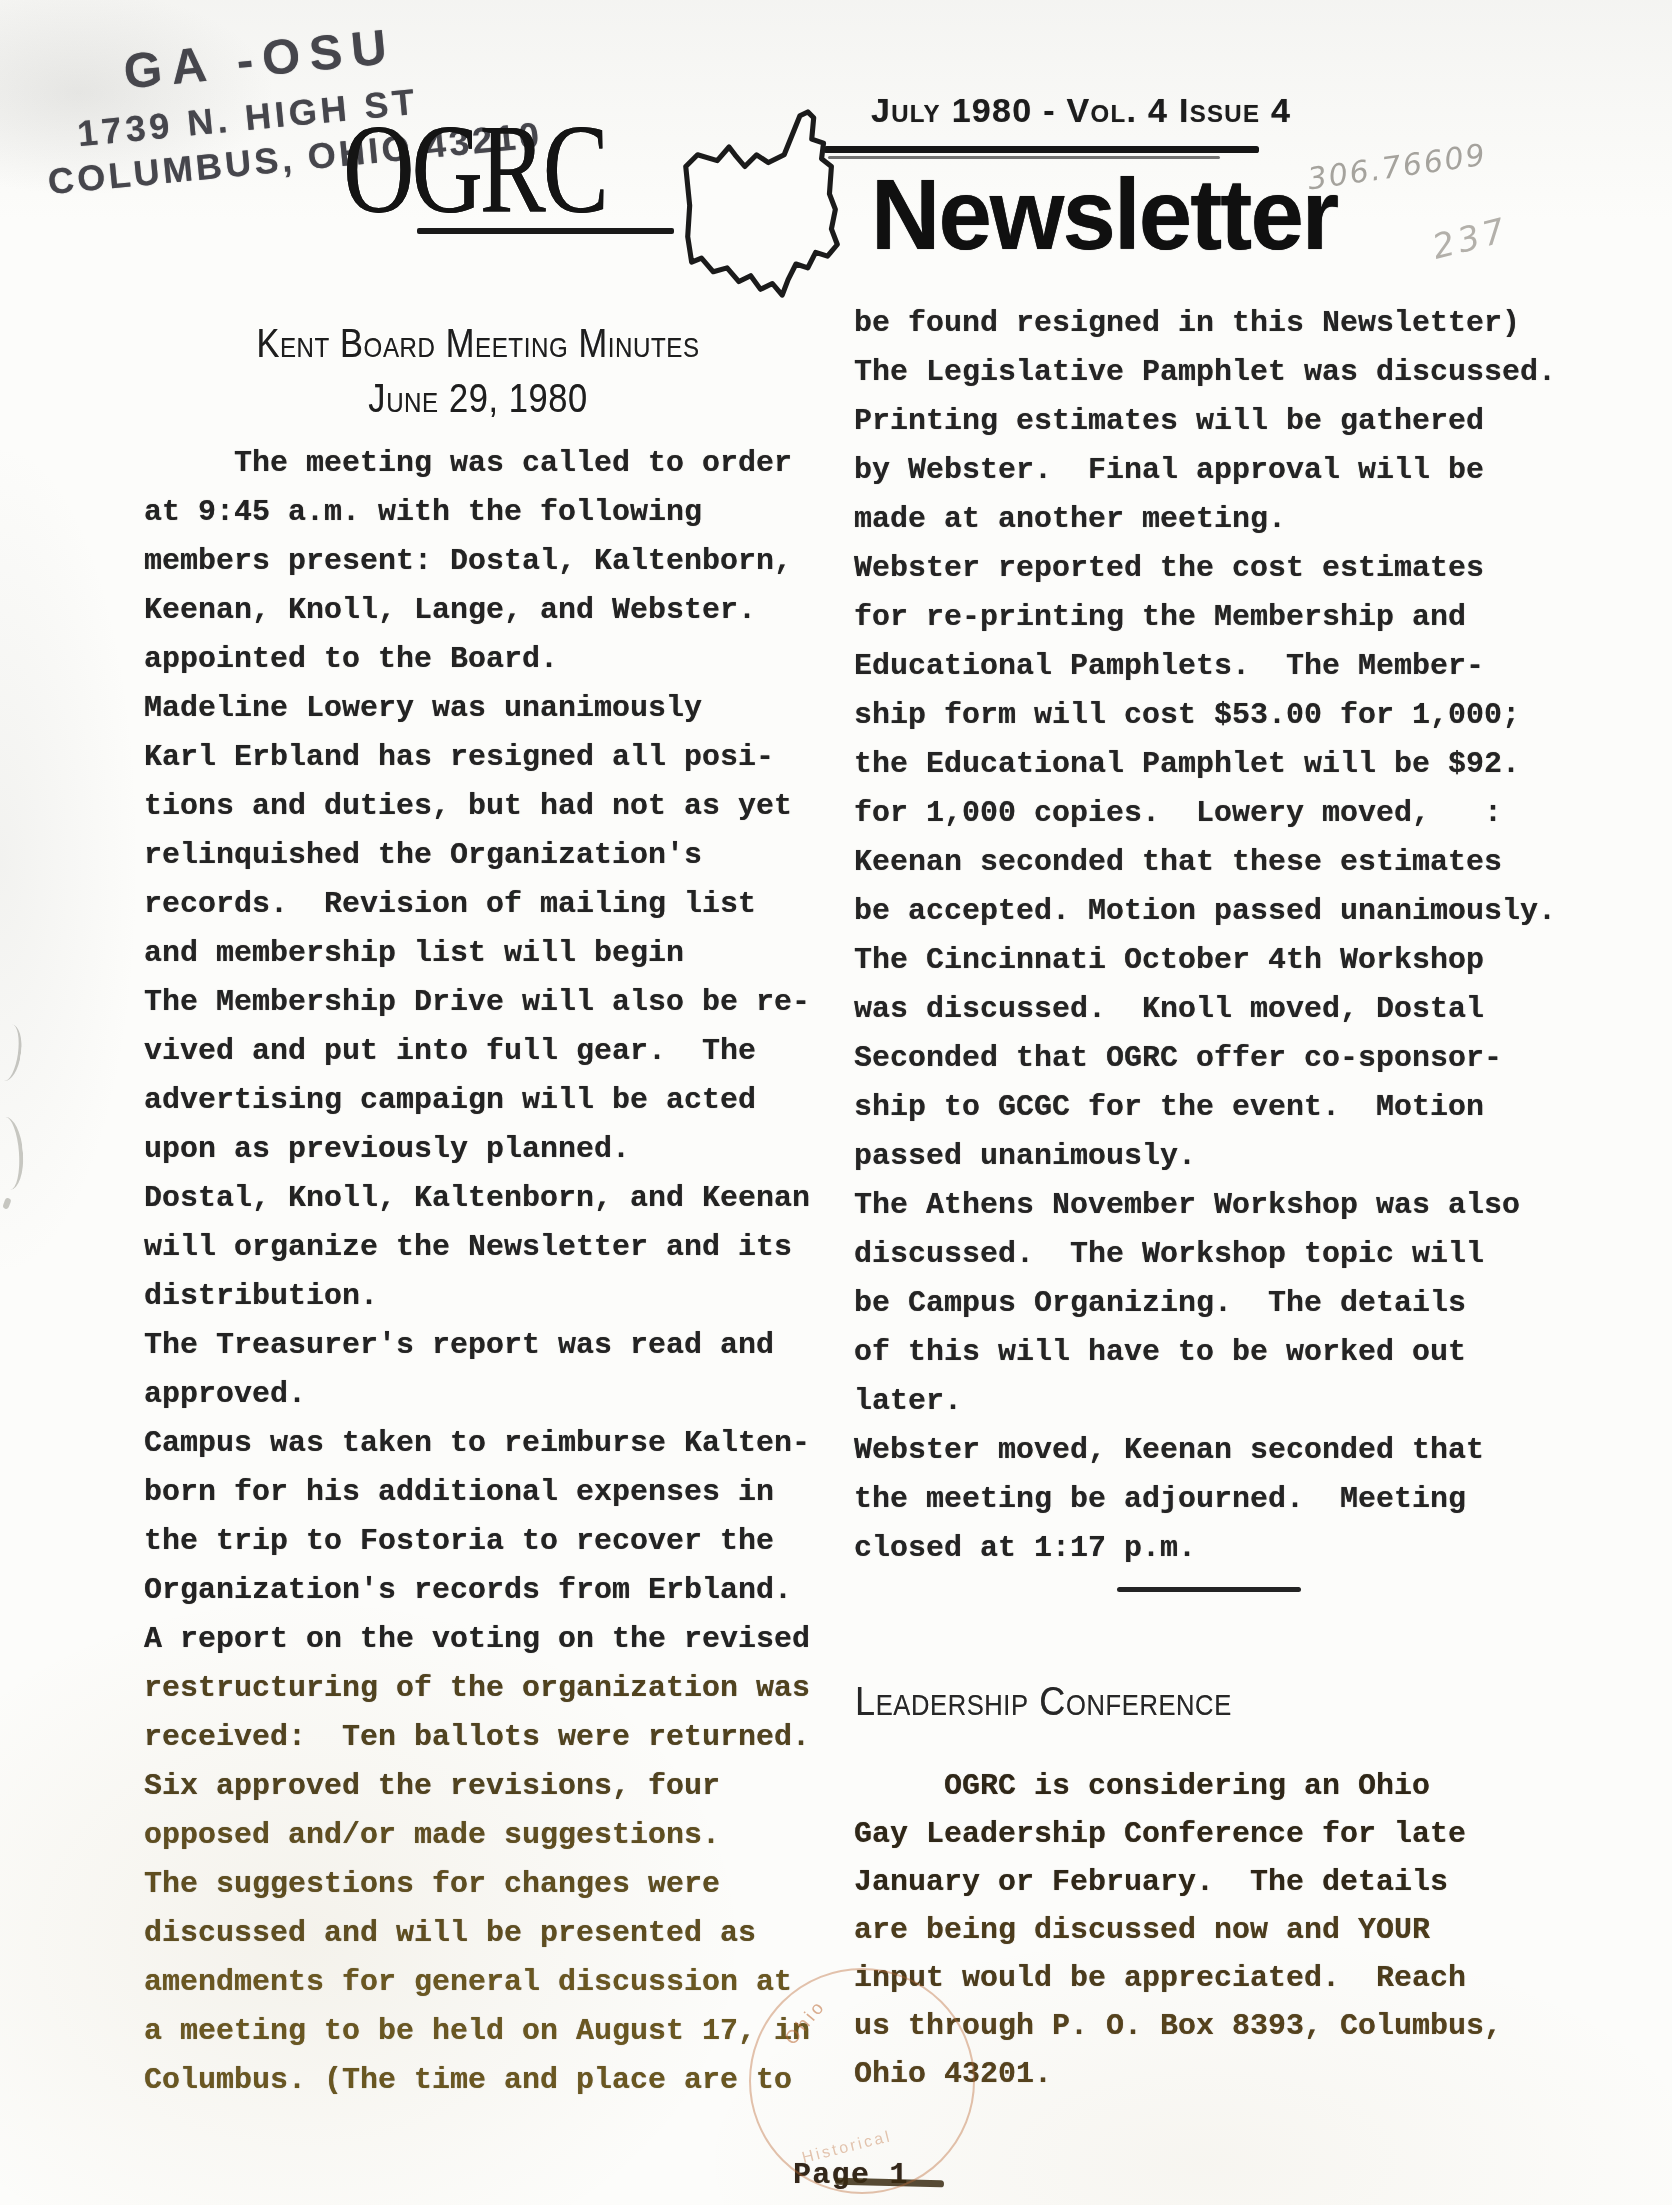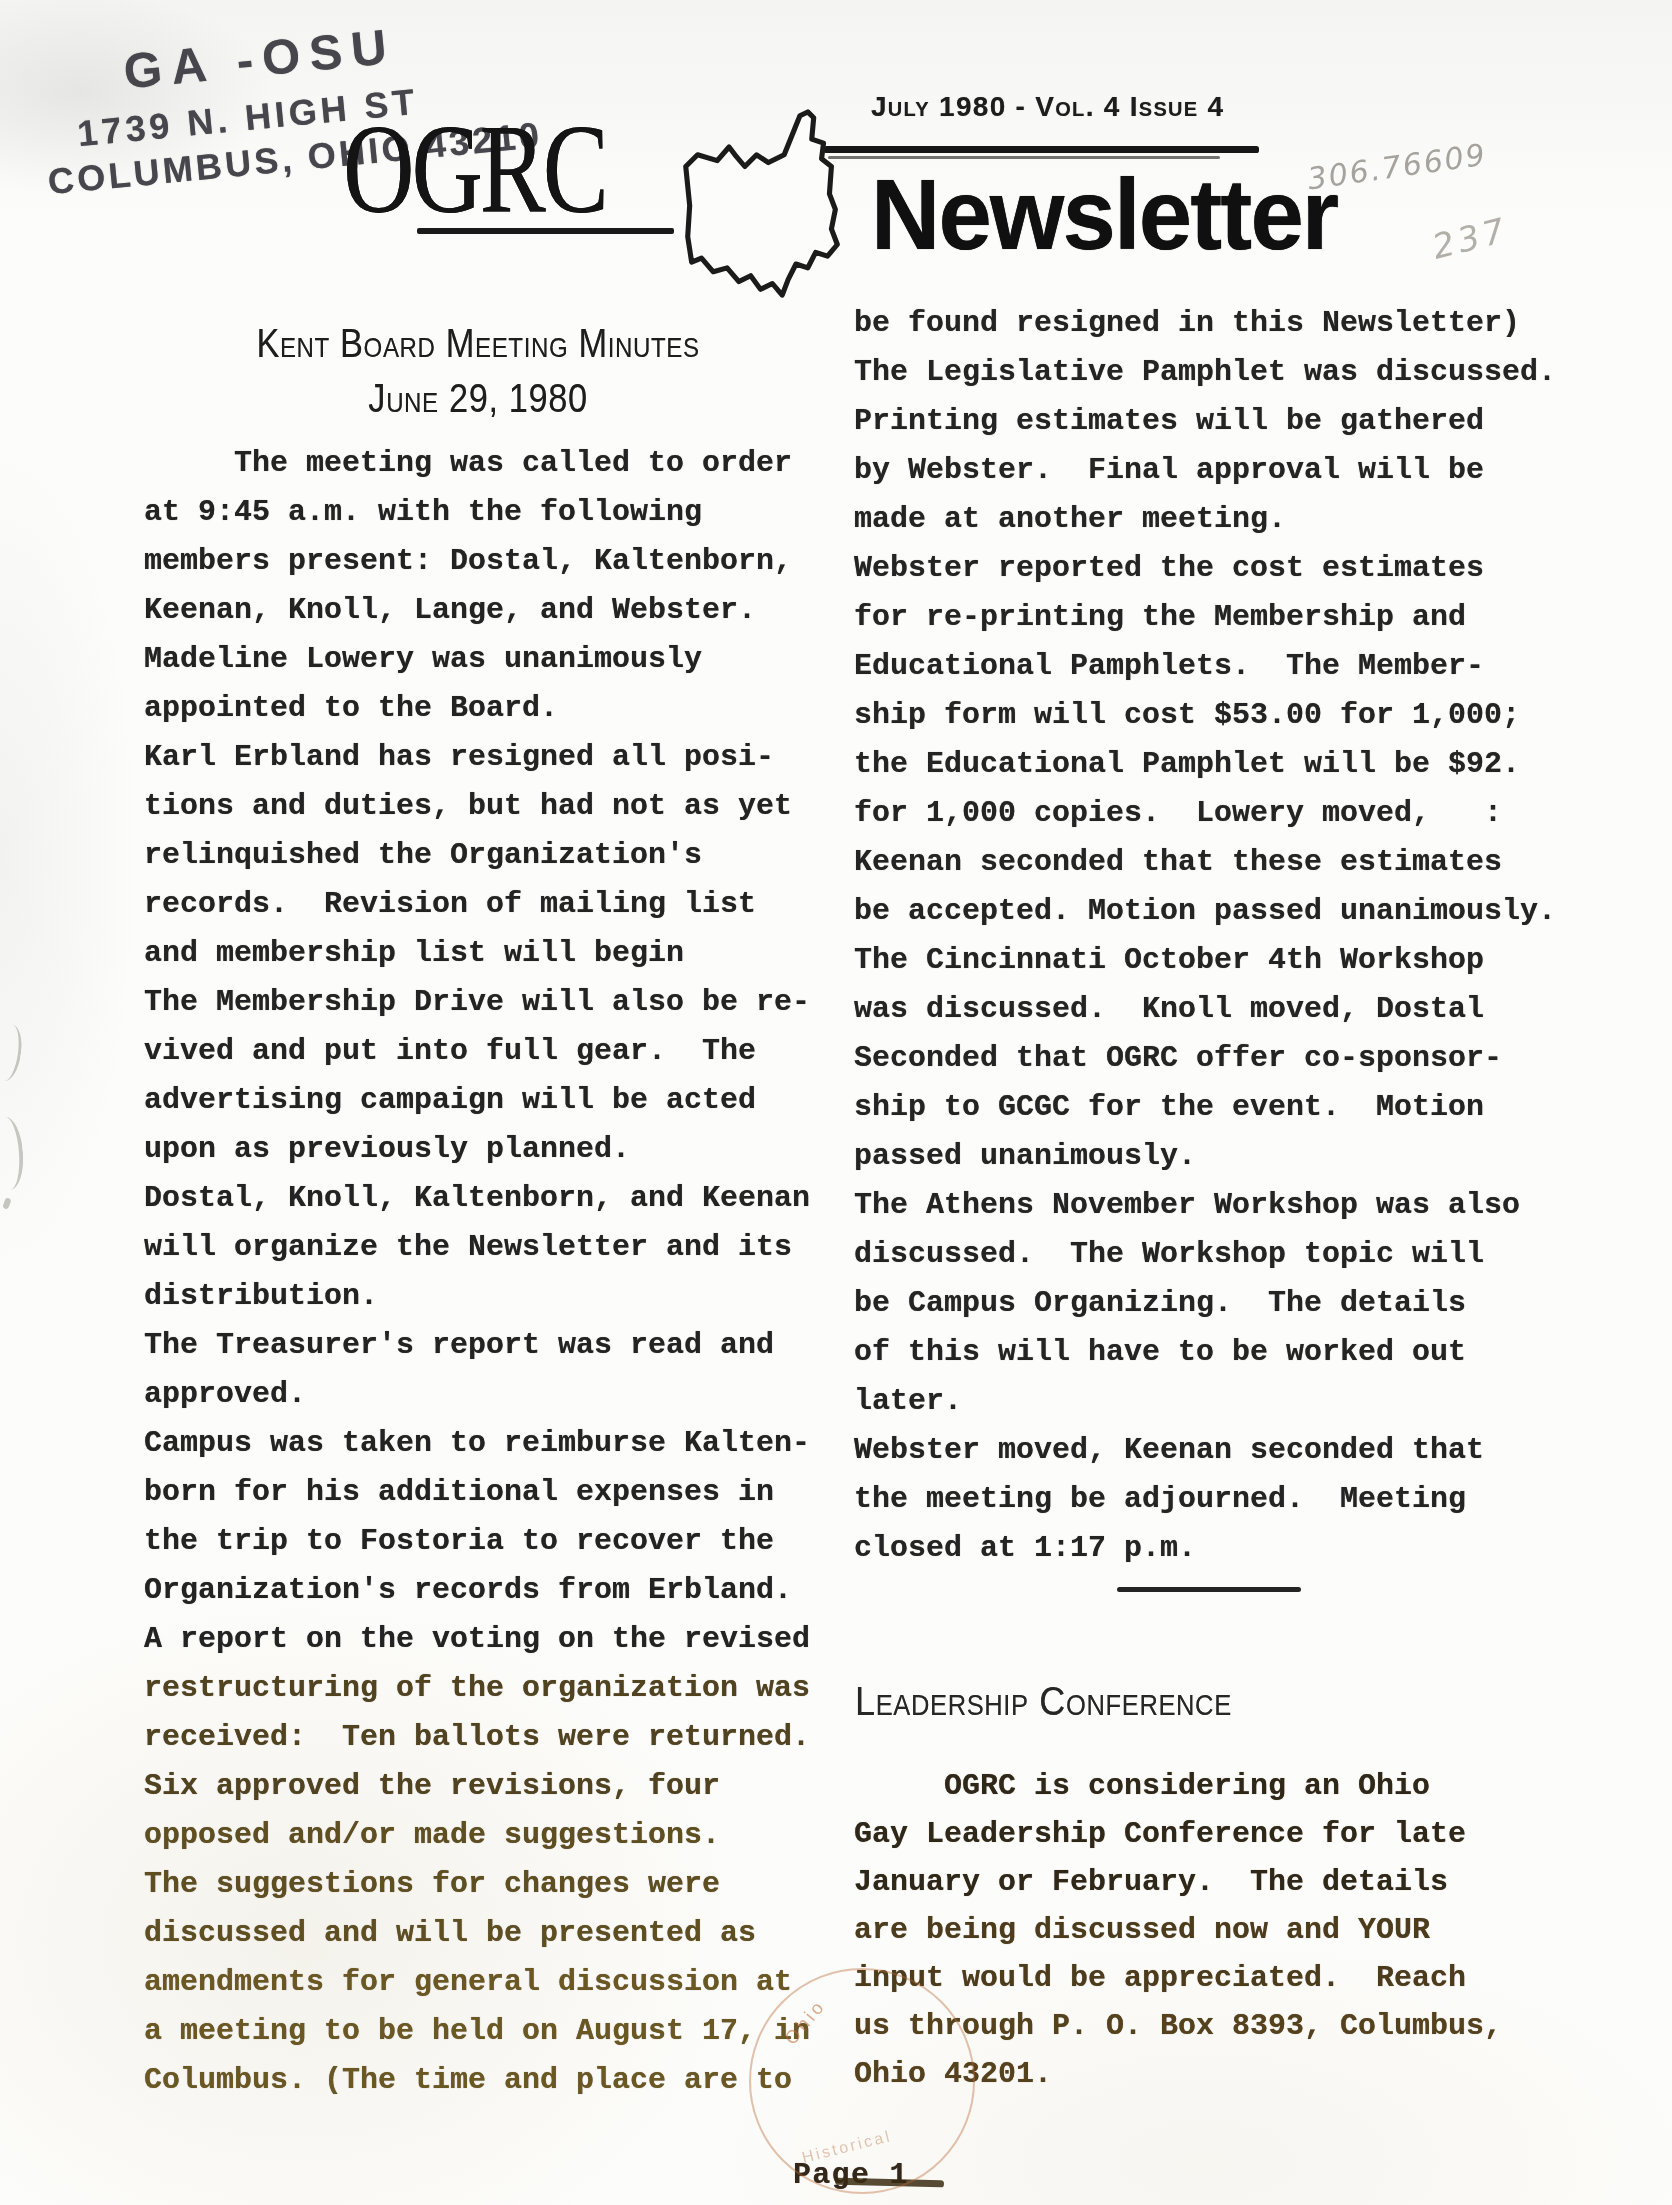--- a/index.html
+++ b/index.html
@@ -27,21 +27,21 @@
     position:absolute;left:343px;top:106px;font-family:"Liberation Serif","DejaVu Serif",serif;
     font-size:127px;line-height:1;letter-spacing:-4px;color:#141414;
     transform:scaleX(.78);transform-origin:left top;text-shadow:0 0 0.7px #141414;
   }
   .logo-underline{position:absolute;left:417px;top:228px;width:257px;height:6px;background:#1a1a1a;border-radius:2px;}
   .ohio-map{position:absolute;left:670px;top:108px;width:187px;height:195px;}
   .rule-top{position:absolute;left:824px;top:146px;width:435px;height:6.6px;background:#161616;border-radius:2.6px;}
   .rule-top-echo{position:absolute;left:828px;top:156px;width:392px;height:3.3px;background:#444;opacity:.75;border-radius:2px;}
   .issue-line{
     position:absolute;left:871px;top:91px;font-family:"Liberation Sans",sans-serif;
-    font-variant:small-caps;font-size:28px;letter-spacing:1.3px;color:#1d1d1d;font-weight:700;
+    font-variant:small-caps;font-size:34px;letter-spacing:1.3px;color:#1d1d1d;font-weight:700;
     text-shadow:0 0 0.7px rgba(20,20,20,.5);
   }
   .newsletter-title{
     position:absolute;left:871px;top:164px;font-family:"Liberation Sans",sans-serif;
     font-size:101px;font-weight:700;letter-spacing:-2px;line-height:1;color:#101010;
     transform:scaleX(.95);transform-origin:left top;text-shadow:0 0 0.7px #101010;
   }
   .pencil-1{
     position:absolute;left:1307px;top:149px;transform:rotate(-8deg);
     font-family:"DejaVu Sans",sans-serif;font-style:italic;font-size:30px;letter-spacing:2px;
@@ -124,22 +124,22 @@
 
   <div class="left-head">
     <div class="h1">Kent Board Meeting Minutes</div>
     <div class="h2">June 29, 1980</div>
   </div>
   <div class="left-lines">
       <div class="tline">     The meeting was called to order</div>
       <div class="tline">at 9:45 a.m. with the following</div>
       <div class="tline">members present: Dostal, Kaltenborn,</div>
       <div class="tline">Keenan, Knoll, Lange, and Webster.</div>
+      <div class="tline">appointed to the Board.</div>
       <div class="tline">Madeline Lowery was unanimously</div>
-      <div class="tline">appointed to the Board.</div>
       <div class="tline">Karl Erbland has resigned all posi-</div>
       <div class="tline">tions and duties, but had not as yet</div>
       <div class="tline">relinquished the Organization's</div>
       <div class="tline">records.  Revision of mailing list</div>
       <div class="tline">and membership list will begin</div>
       <div class="tline">The Membership Drive will also be re-</div>
       <div class="tline">vived and put into full gear.  The</div>
       <div class="tline">advertising campaign will be acted</div>
       <div class="tline">upon as previously planned.</div>
       <div class="tline">Dostal, Knoll, Kaltenborn, and Keenan</div>

